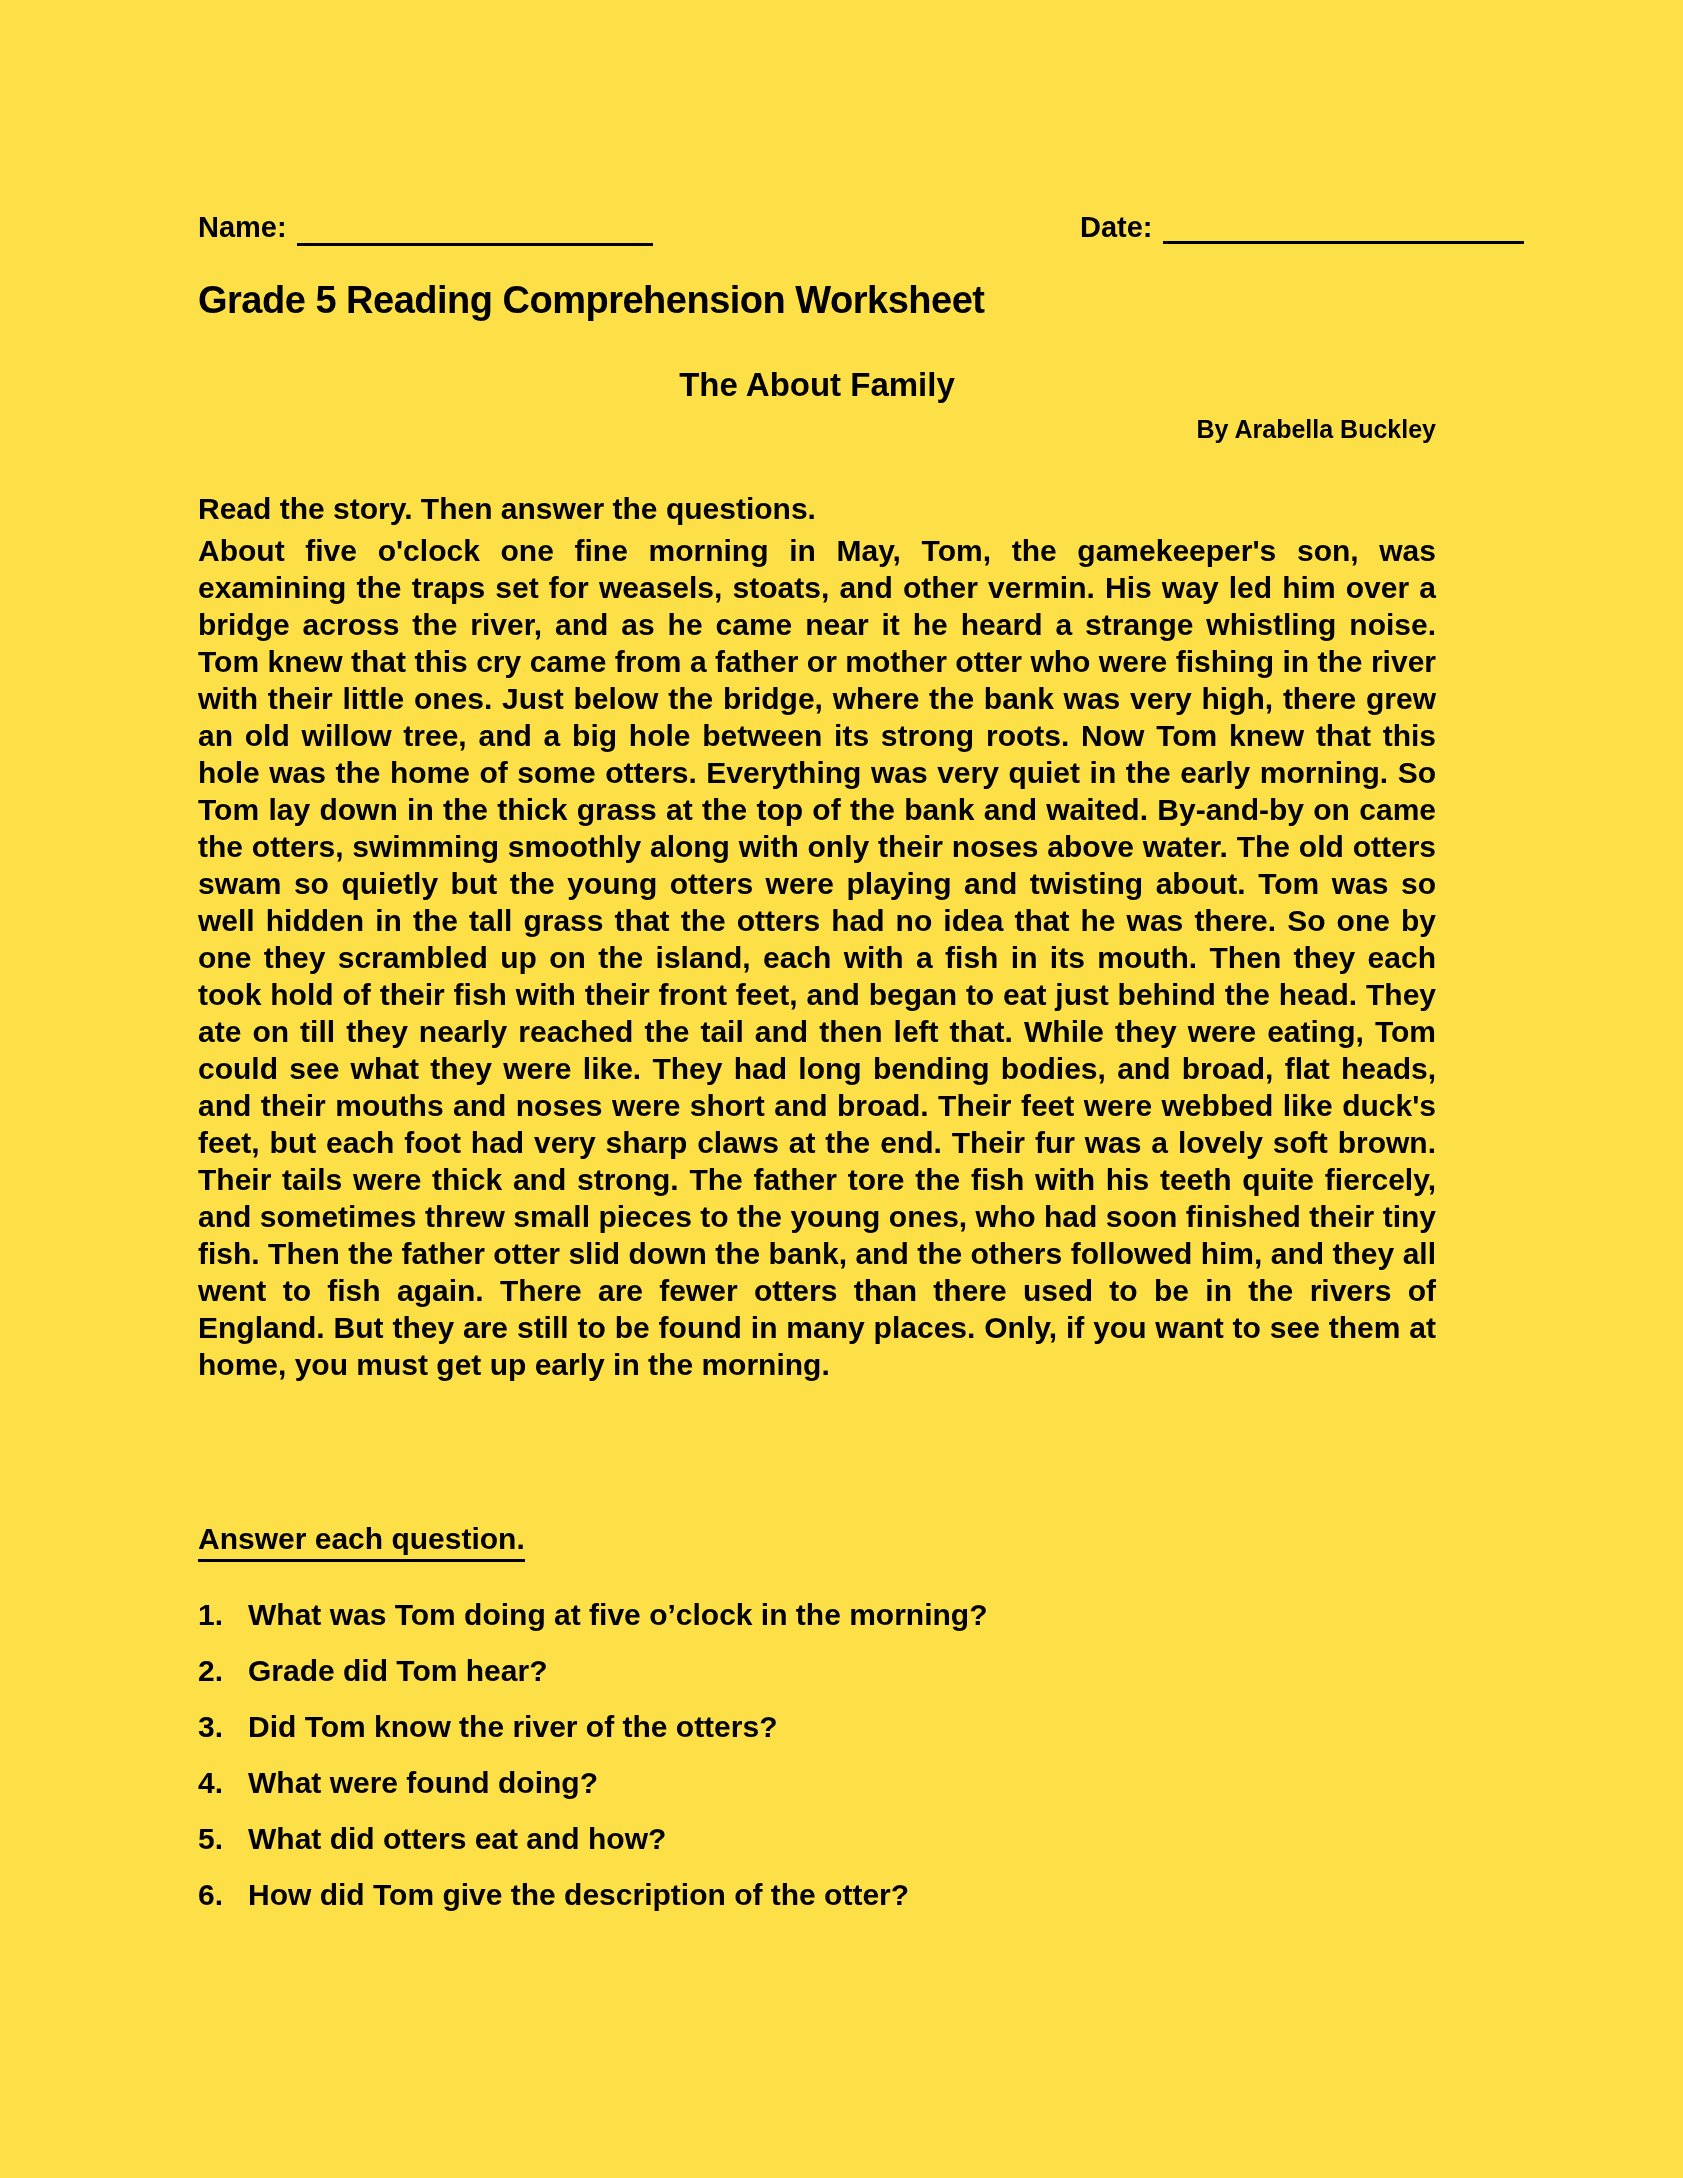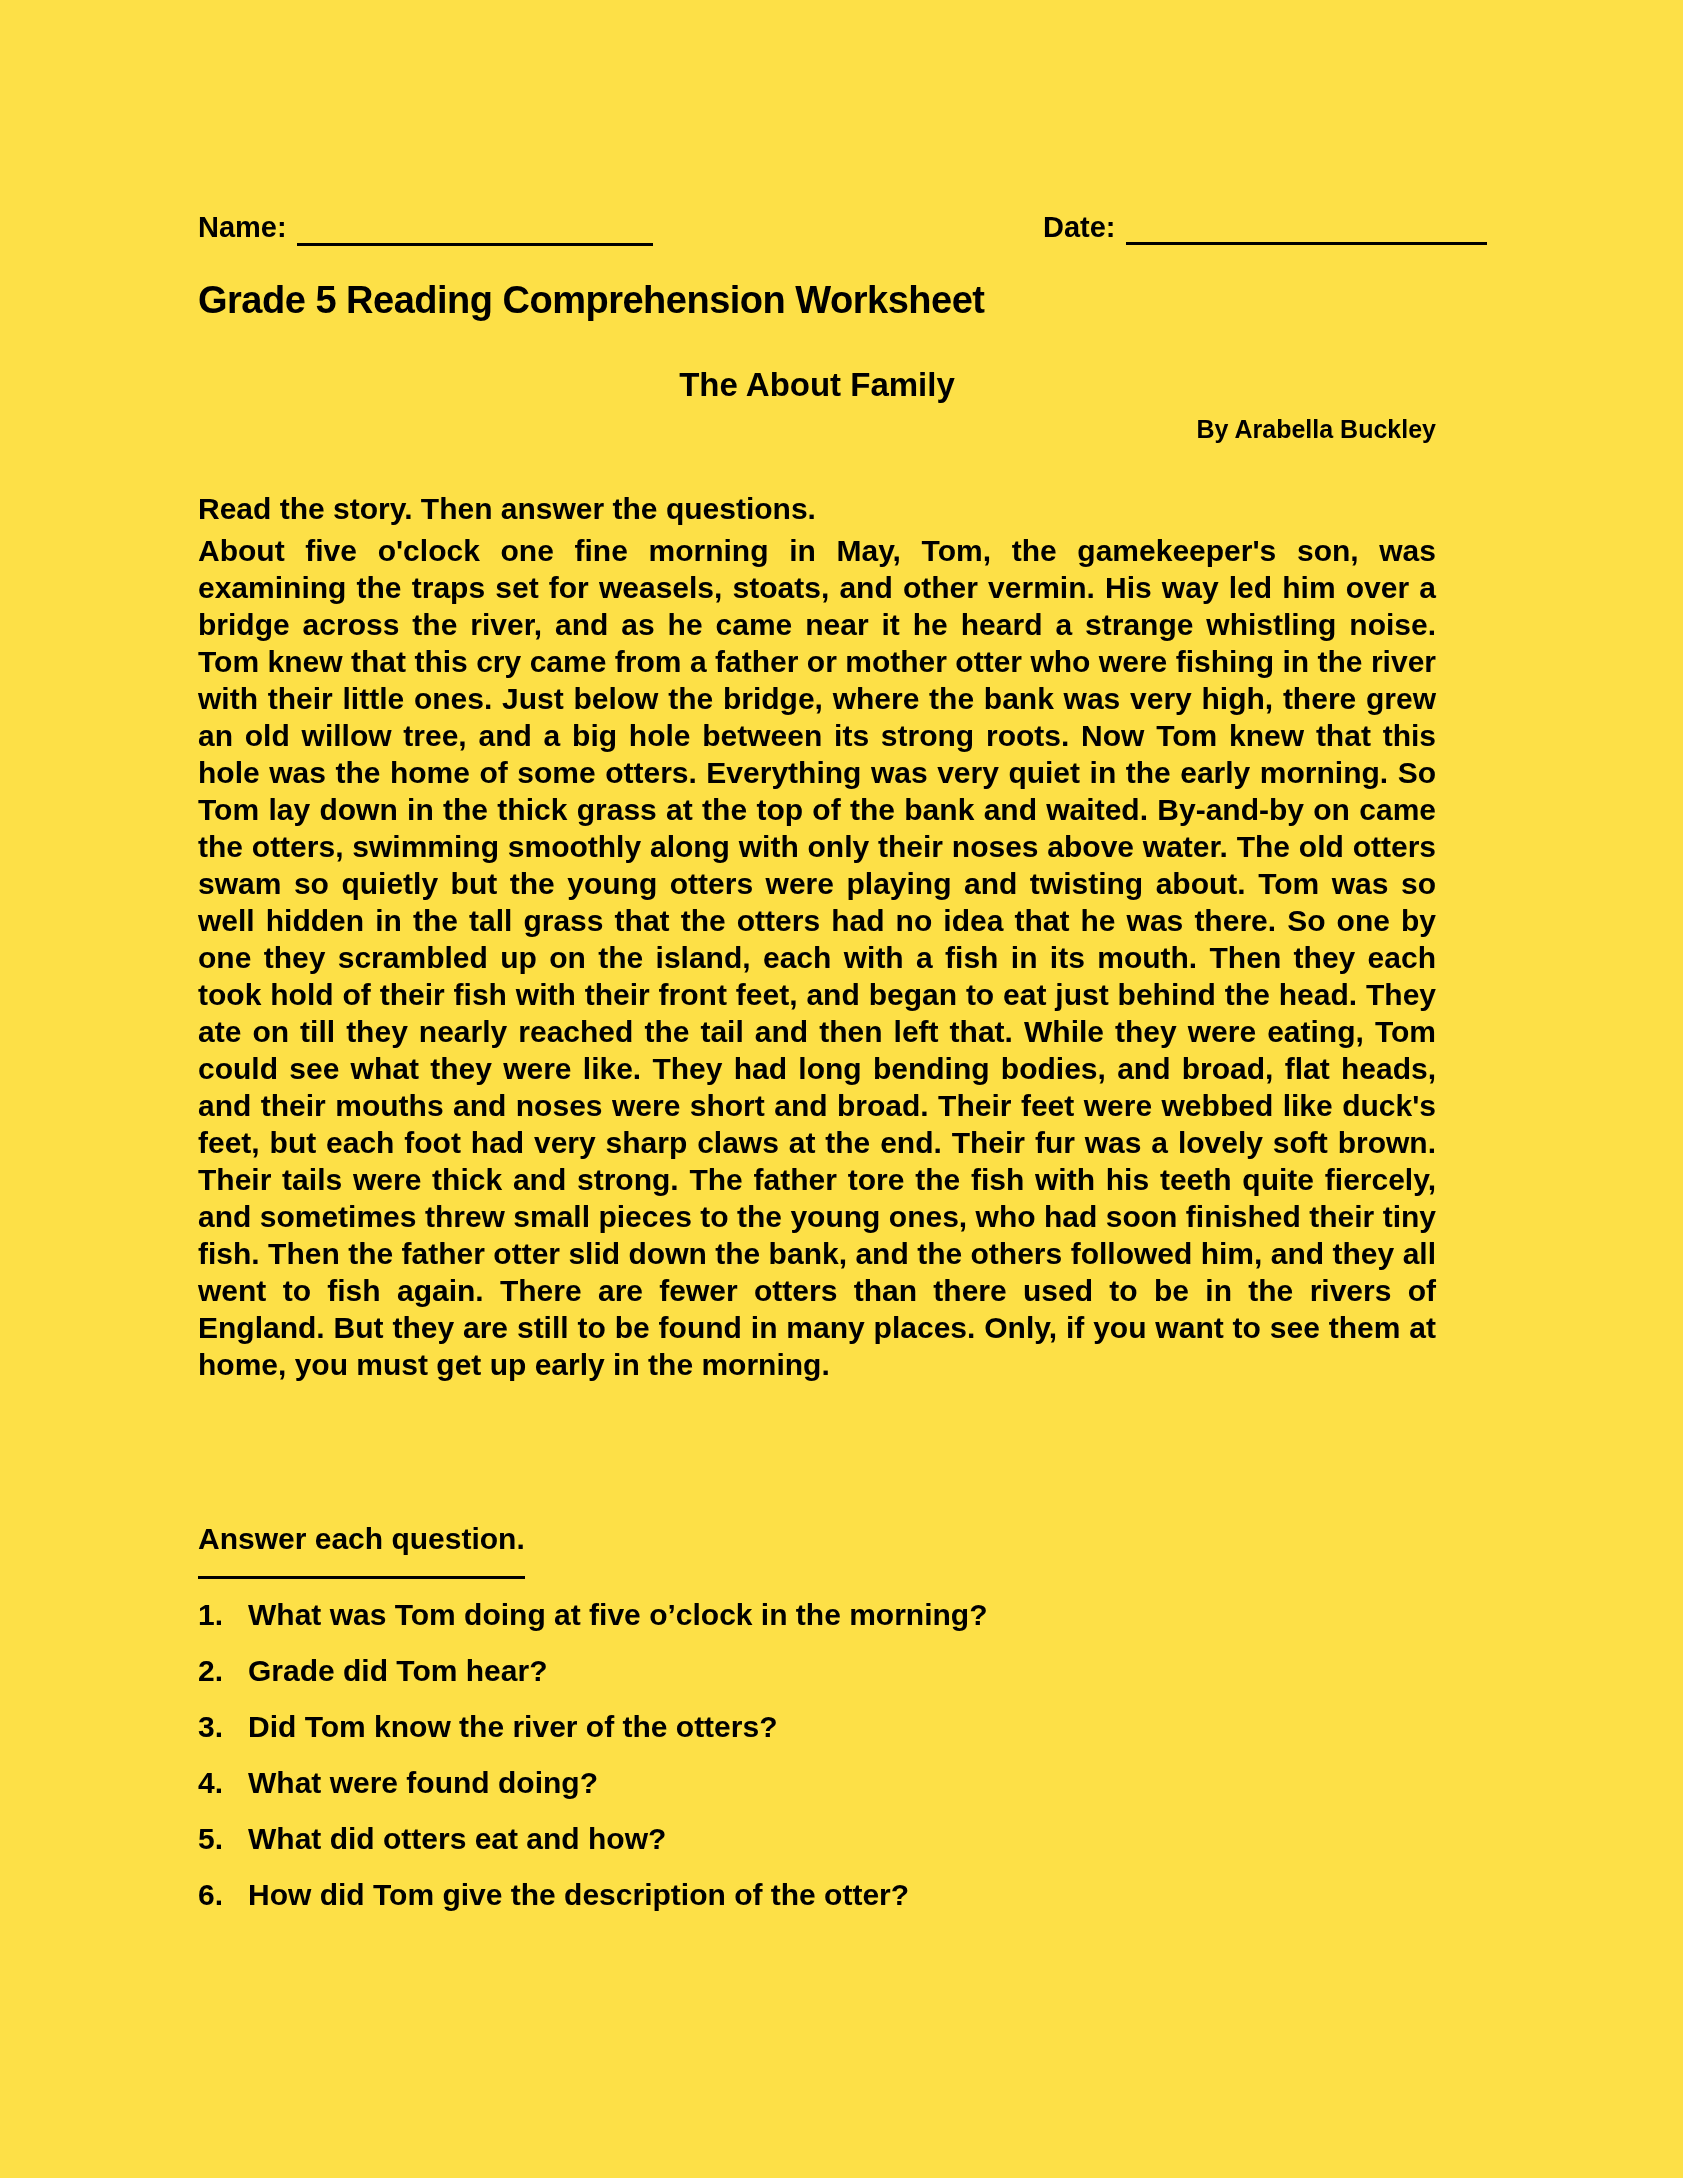--- a/index.html
+++ b/index.html
@@ -13,21 +13,21 @@
     color: #000000;
   }
   .page {
     position: absolute;
     inset: 0;
     background: #fde047;
   }
   
   .field-row { position: absolute; top: 208px; left: 0; width: 1683px; height: 46px; }
   .name-group { position: absolute; left: 198px; top: 0; display: flex; align-items: flex-end; }
-  .date-group { position: absolute; left: 1043px; top: 0; display: flex; align-items: center; }
+  .date-group { position: absolute; left: 1080px; top: 0; display: flex; align-items: flex-start; }
   .field-label { font-size: 29px; line-height: 38px; }
   .blank-line {
     display: inline-block;
     border-bottom: 3px solid #000;
     height: 36px;
     margin-left: 10px;
   }
   .name-line { width: 356px; }
   .date-line { width: 361px; }
 
@@ -68,21 +68,21 @@
 
   
   .questions-heading {
     position: absolute;
     top: 1522px; left: 198px;
     font-size: 30px;
   }
   .questions-heading span {
     display: inline-block;
     border-bottom: 3px solid #000;
-    padding-bottom: 20px;
+    padding-bottom: 3px;
   }
   .questions {
     position: absolute;
     top: 1596px; left: 198px; width: 1238px;
     list-style: none;
   }
   .question-item {
     display: flex;
     font-size: 30px;
     line-height: 37px;

